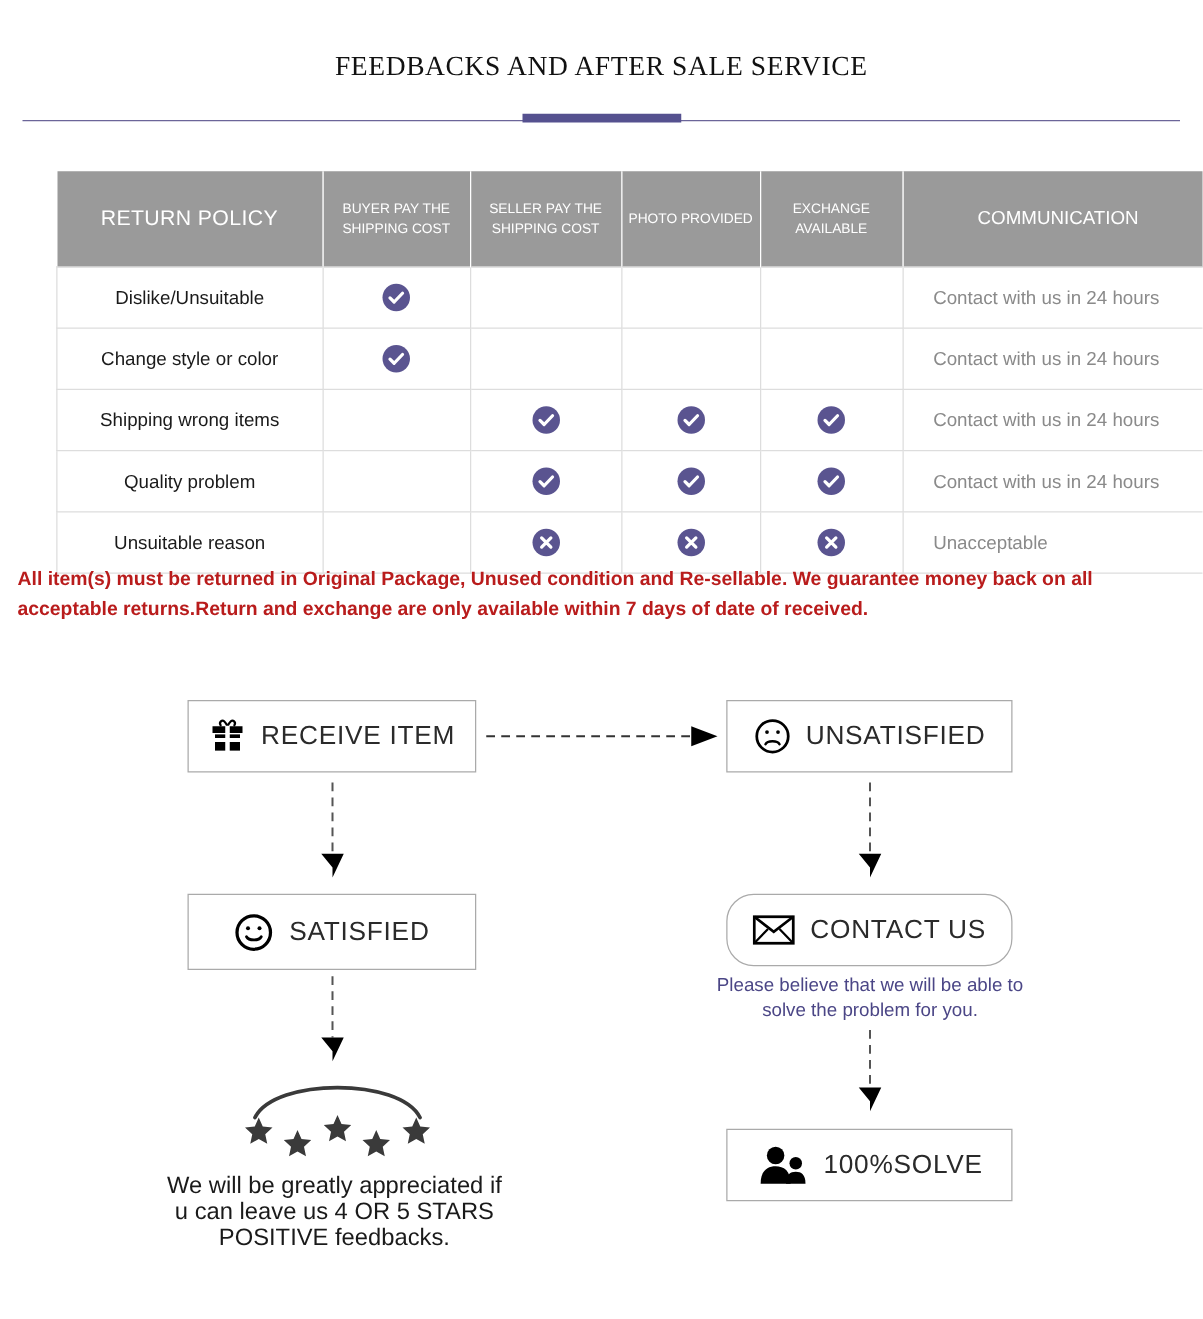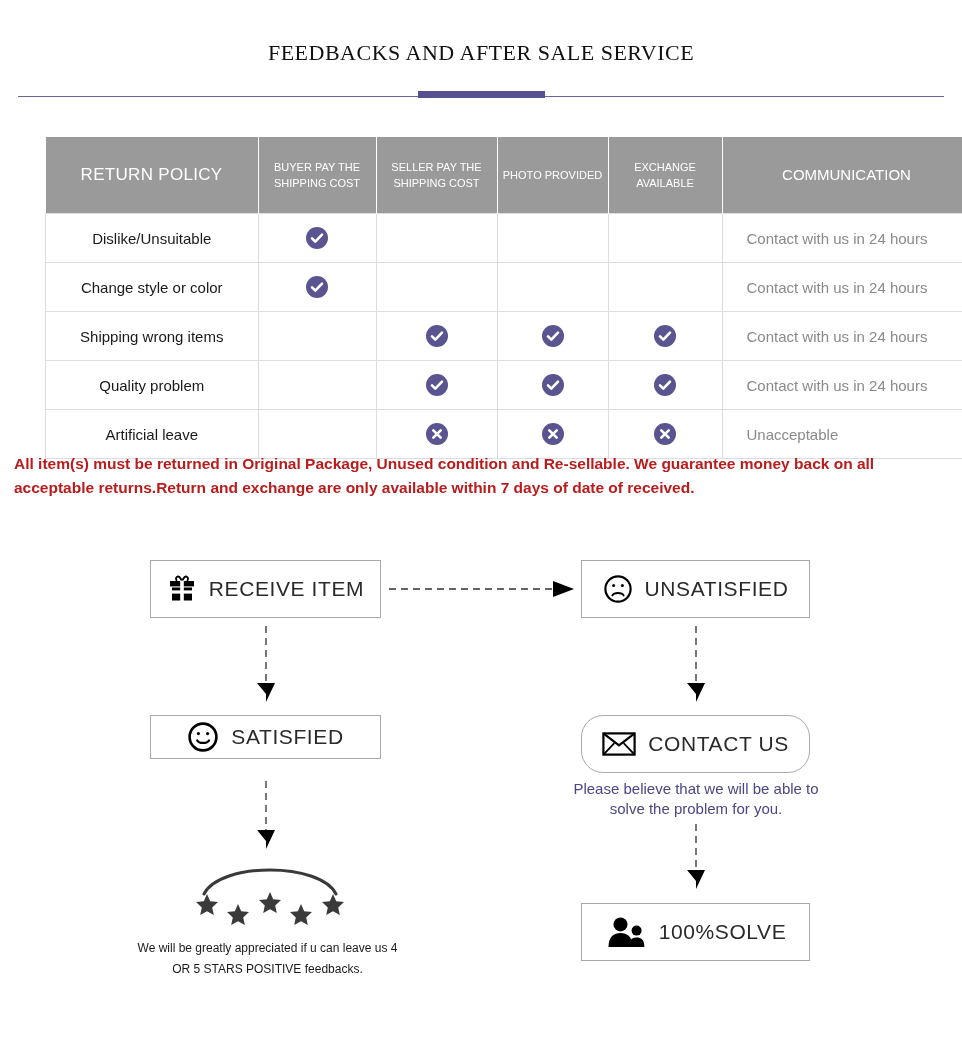--- a/index.html
+++ b/index.html
@@ -148,38 +148,38 @@
   }
   .fbox .fb-label {
     font-size: 21px;
     letter-spacing: 0.6px;
     color: #2a2a2a;
     white-space: nowrap;
   }
 
   #box-receive   { left: 150px; top: 560px; width: 231px; height: 58px; }
   #box-unsat     { left: 581px; top: 560px; width: 229px; height: 58px; }
-  #box-satisfied { left: 150px; top: 715px; width: 231px; height: 44px; }
+  #box-satisfied { left: 150px; top: 715px; width: 231px; height: 61px; }
   #box-contact   { left: 581px; top: 715px; width: 229px; height: 58px; border-radius: 22px; }
   #box-solve     { left: 581px; top: 903px; width: 229px; height: 58px; }
 
   .caption {
     position: absolute;
     text-align: center;
     font-size: 15px;
     line-height: 20px;
   }
   #caption-contact {
     left: 571px; top: 779px; width: 250px;
     color: #4b4686;
   }
   #caption-stars {
     left: 130px; top: 938px; width: 275px;
     color: #1a1a1a;
-    font-size: 12px;
+    font-size: 19px;
     line-height: 21px;
   }
 
   .stars-graphic { position: absolute; left: 190px; top: 852px; width: 160px; height: 75px; }
 </style>
 </head>
 <body>
 
 <div class="title-wrap">
   <h1 class="page-title">FEEDBACKS AND AFTER SALE SERVICE</h1>
@@ -241,21 +241,21 @@
             </svg></span></td>
       <td><span class="mark"><svg width="22" height="22" viewBox="0 0 22 22">
               <path d="M6 11.3 L9.3 14.6 L16 7.6" stroke="#ffffff" stroke-width="2.6" fill="none" stroke-linecap="round" stroke-linejoin="round"></path>
             </svg></span></td>
       <td><span class="mark"><svg width="22" height="22" viewBox="0 0 22 22">
               <path d="M6 11.3 L9.3 14.6 L16 7.6" stroke="#ffffff" stroke-width="2.6" fill="none" stroke-linecap="round" stroke-linejoin="round"></path>
             </svg></span></td>
       <td class="cell-comm">Contact with us in 24 hours</td>
     </tr>
     <tr>
-      <td class="cell-reason">Artificial leave</td>
+      <td class="cell-reason">Unsuitable reason</td>
       <td></td>
       <td><span class="mark"><svg width="22" height="22" viewBox="0 0 22 22">
               <path d="M7.3 7.3 L14.7 14.7 M14.7 7.3 L7.3 14.7" stroke="#ffffff" stroke-width="2.6" fill="none" stroke-linecap="round"></path>
             </svg></span></td>
       <td><span class="mark"><svg width="22" height="22" viewBox="0 0 22 22">
               <path d="M7.3 7.3 L14.7 14.7 M14.7 7.3 L7.3 14.7" stroke="#ffffff" stroke-width="2.6" fill="none" stroke-linecap="round"></path>
             </svg></span></td>
       <td><span class="mark"><svg width="22" height="22" viewBox="0 0 22 22">
               <path d="M7.3 7.3 L14.7 14.7 M14.7 7.3 L7.3 14.7" stroke="#ffffff" stroke-width="2.6" fill="none" stroke-linecap="round"></path>
             </svg></span></td>

